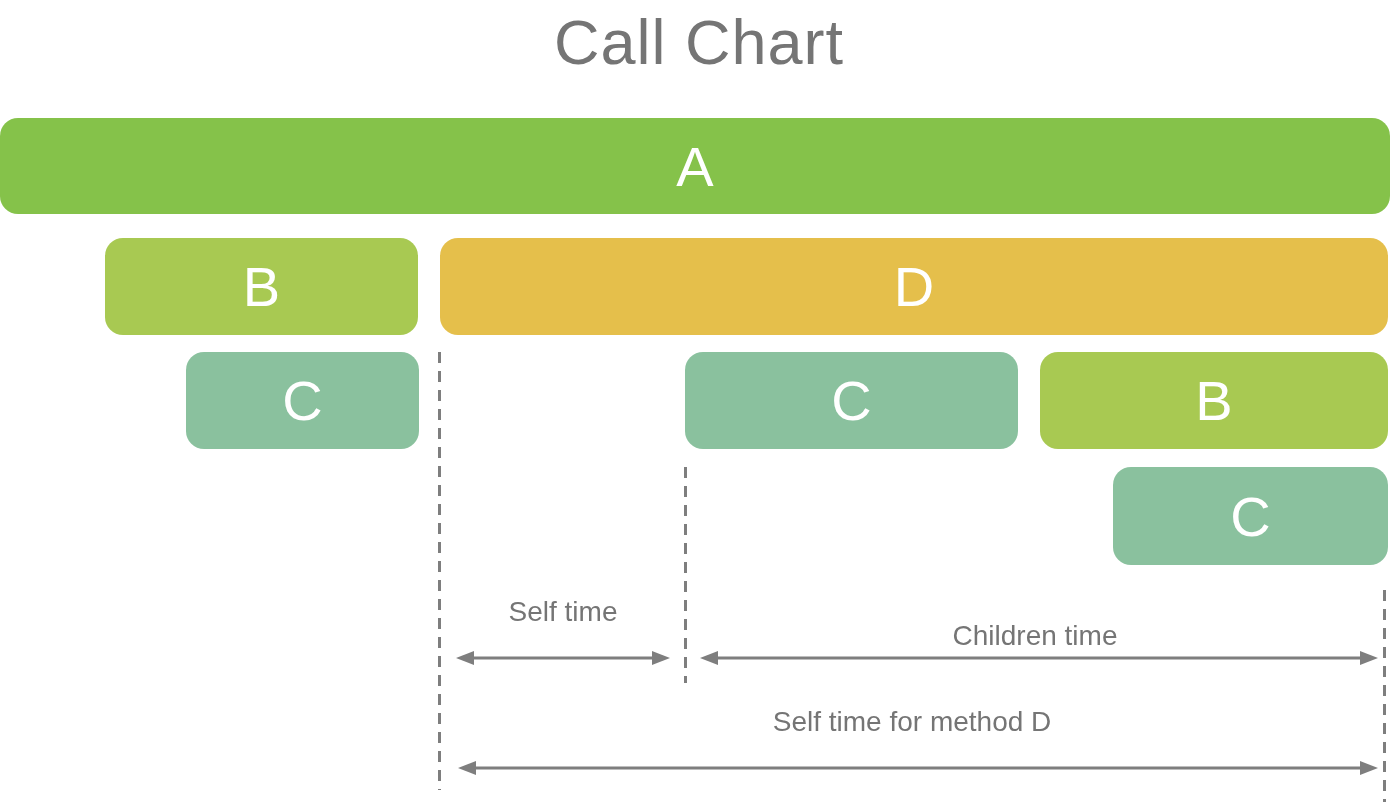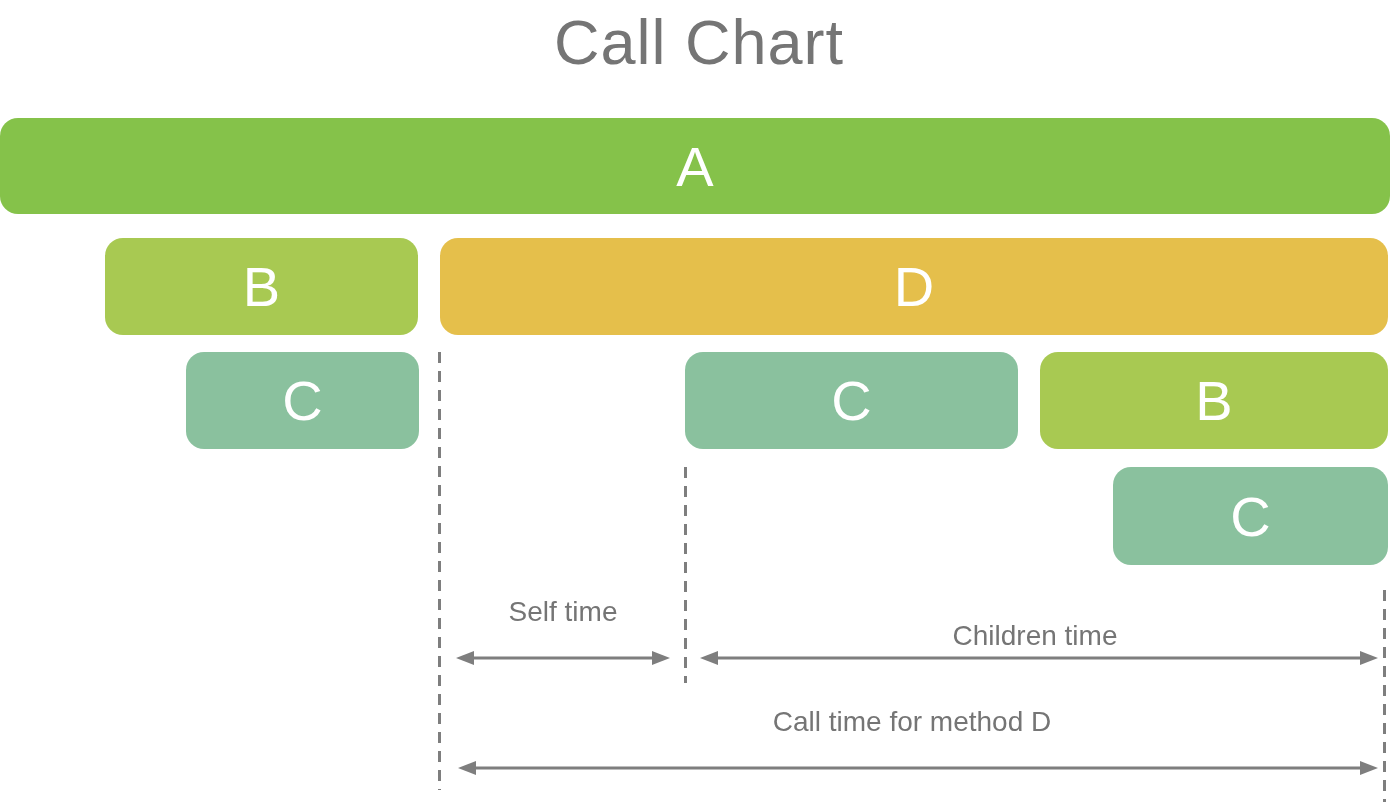--- a/index.html
+++ b/index.html
@@ -96,21 +96,21 @@
   <div class="bar bar-c3">
     <span>C</span>
   </div>
 
   <div class="dash dash-1"></div>
   <div class="dash dash-2"></div>
   <div class="dash dash-3"></div>
 
   <div class="annot annot-self">Self time</div>
   <div class="annot annot-children">Children time</div>
-  <div class="annot annot-total">Call time for method D</div>
+  <div class="annot annot-total">Self time for method D</div>
 
   <svg class="arrow" style="left:456px; top:643px;" width="214" height="30" viewBox="0 0 214 30">
     <line x1="14" y1="15" x2="200" y2="15"></line>
     <polygon points="0,15 18,8 18,22"></polygon>
     <polygon points="214,15 196,8 196,22"></polygon>
   </svg>
 
   <svg class="arrow" style="left:700px; top:643px;" width="678" height="30" viewBox="0 0 678 30">
     <line x1="14" y1="15" x2="664" y2="15"></line>
     <polygon points="0,15 18,8 18,22"></polygon>

